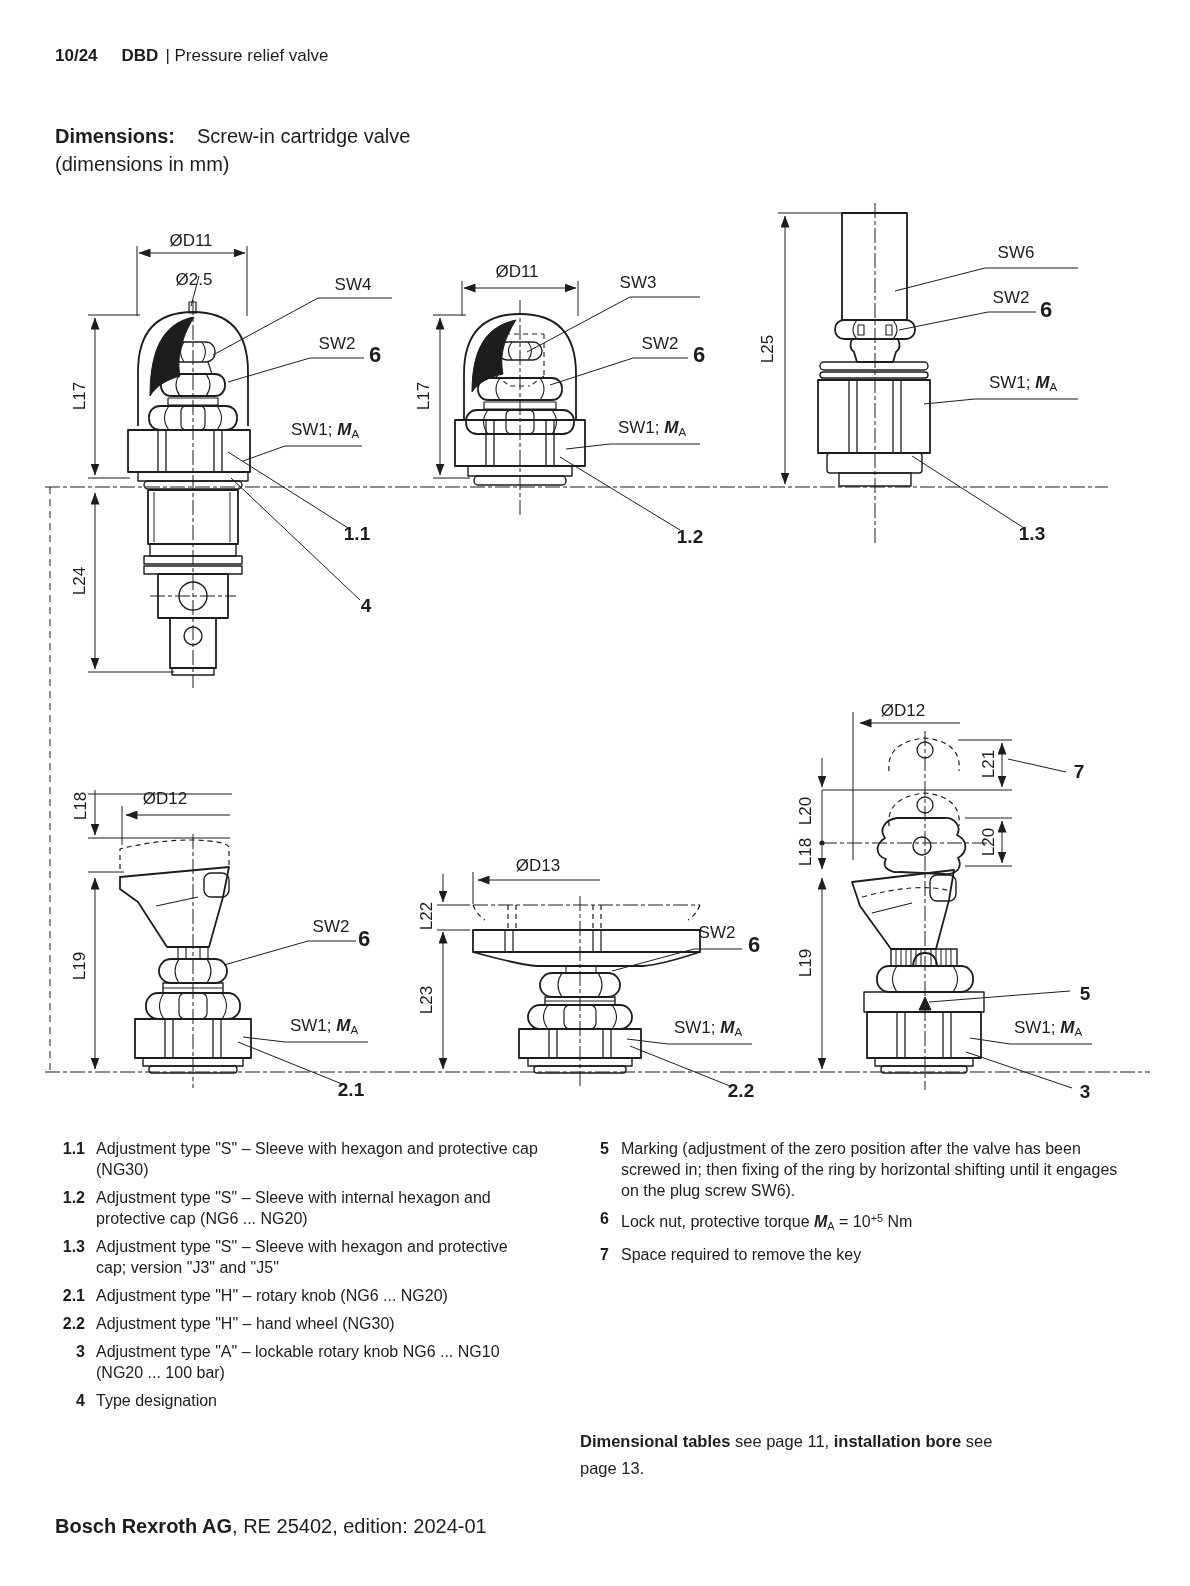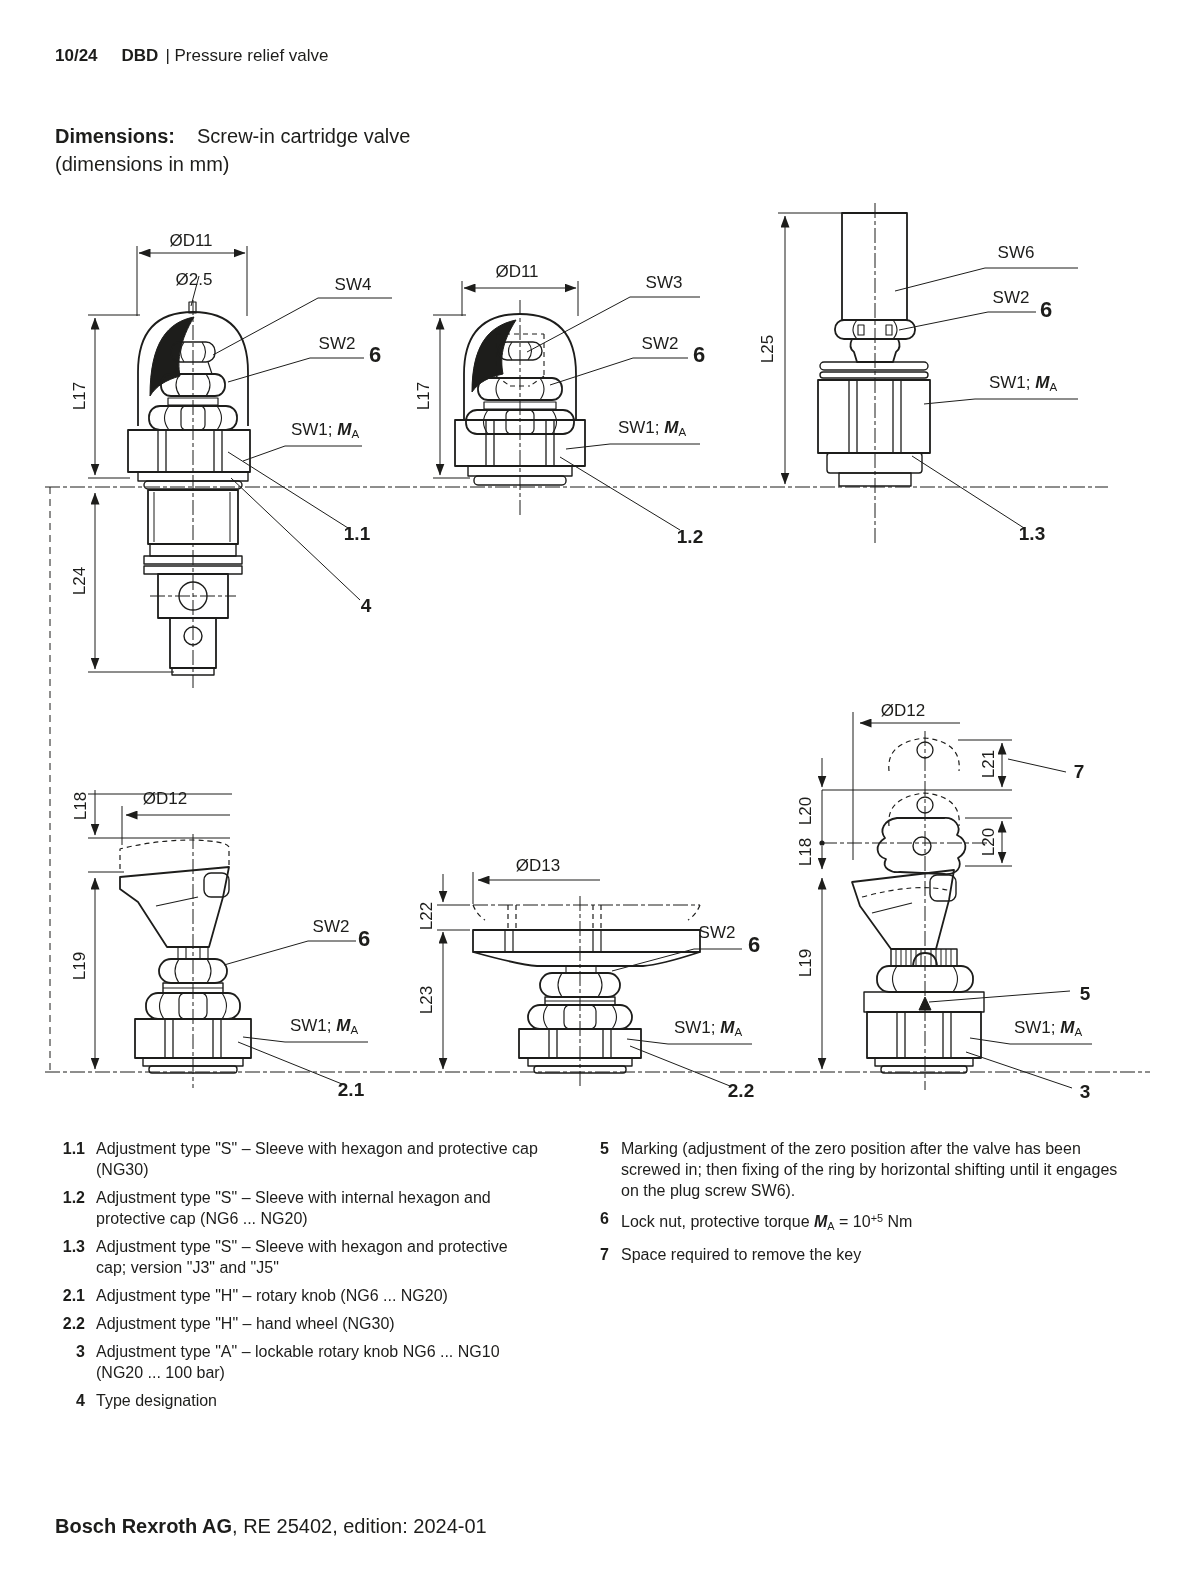--- a/index.html
+++ b/index.html
@@ -298,21 +298,21 @@
   <span class="lbl" style="left:353px;top:285px">SW4</span>
   <span class="lbl" style="left:337px;top:344px">SW2</span>
   <span class="lbl big" style="left:375px;top:355px">6</span>
   <span class="lbl rot" style="left:80px;top:396px">L17</span>
   <span class="lbl" style="left:325px;top:430px"><span>SW1; </span><span class="s-bi">M</span><sub>A</sub></span>
   <span class="lbl num" style="left:357px;top:534px">1.1</span>
   <span class="lbl num" style="left:366px;top:606px">4</span>
   <span class="lbl rot" style="left:80px;top:581px">L24</span>
 
   <span class="lbl" style="left:517px;top:272px">ØD11</span>
-  <span class="lbl" style="left:664px;top:283px">SW3</span>
+  <span class="lbl" style="left:638px;top:283px">SW3</span>
   <span class="lbl" style="left:660px;top:344px">SW2</span>
   <span class="lbl big" style="left:699px;top:355px">6</span>
   <span class="lbl rot" style="left:424px;top:396px">L17</span>
   <span class="lbl" style="left:652px;top:428px"><span>SW1; </span><span class="s-bi">M</span><sub>A</sub></span>
   <span class="lbl num" style="left:690px;top:537px">1.2</span>
 
   <span class="lbl" style="left:1016px;top:253px">SW6</span>
   <span class="lbl" style="left:1011px;top:298px">SW2</span>
   <span class="lbl big" style="left:1046px;top:310px">6</span>
   <span class="lbl rot" style="left:768px;top:349px">L25</span>
@@ -385,16 +385,17 @@
     <div class="litem">
         <span class="lnum">6</span>
         <span class="ltext"><span>Lock nut, protective torque </span><span class="s-bi">M</span><sub>A</sub><span> = 10</span><sup>+5</sup><span> Nm</span></span>
       </div>
     <div class="litem">
         <span class="lnum">7</span>
         <span class="ltext"><span>Space required to remove the key</span></span>
       </div>
   </div>
 
+  <div class="note"><span class="s-b">Dimensional tables</span><span> see page 11, </span><span class="s-b">installation bore</span><span> see page 13.</span></div>
 
   <div class="footer"><span class="s-b">Bosch Rexroth AG</span><span>, RE 25402, edition: 2024-01</span></div>
 
 </div>
 
 </body></html>

